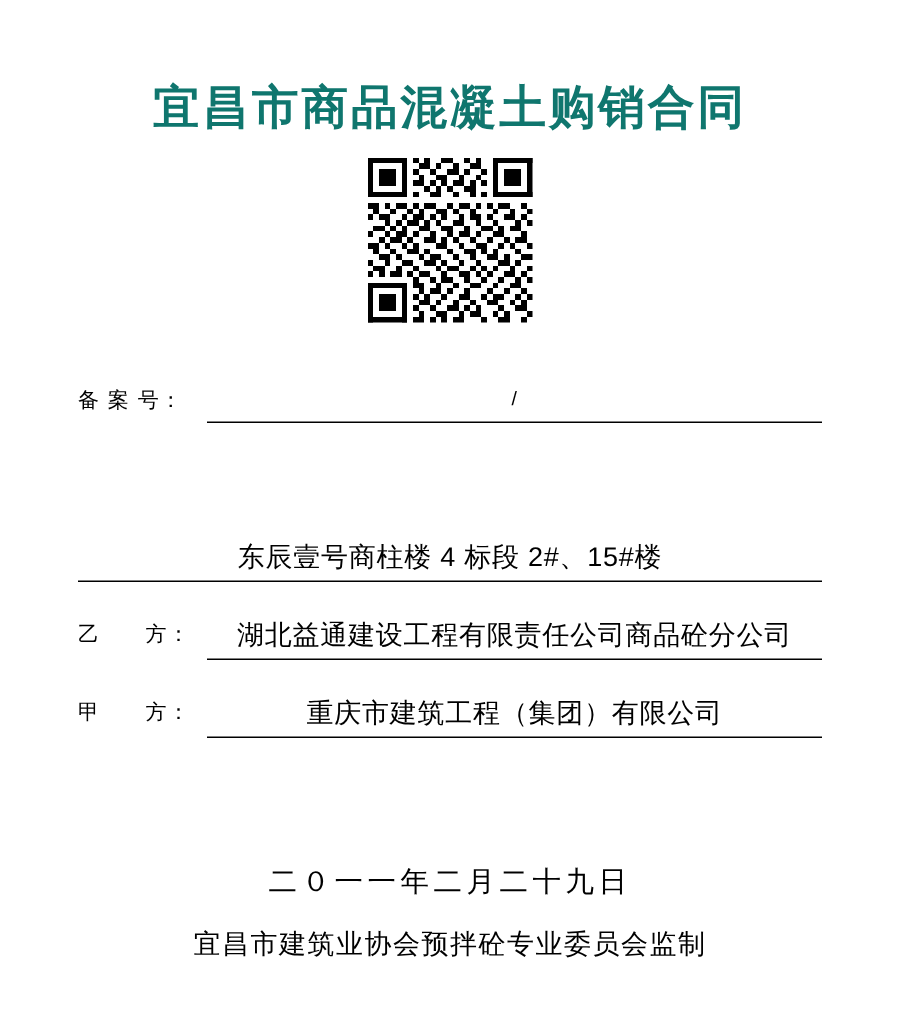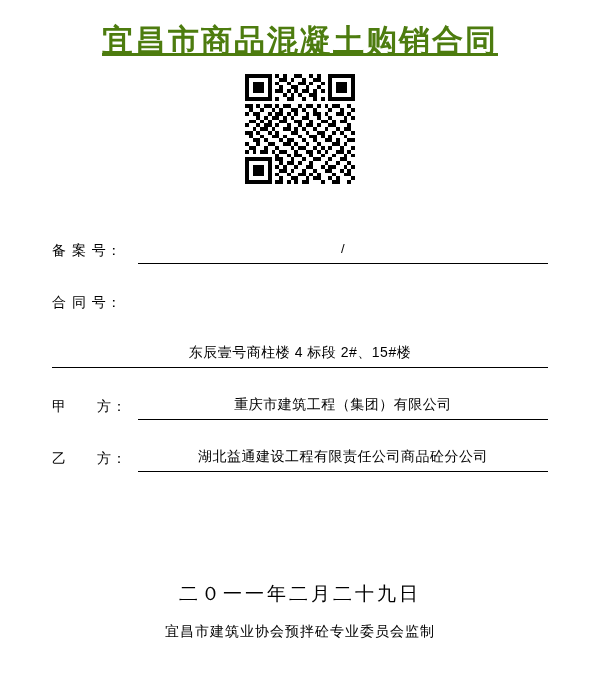--- a/index.html
+++ b/index.html
@@ -19,42 +19,41 @@
     width: 600px;
     height: 675px;
     box-sizing: border-box;
   }
   .doc-title {
     text-align: center;
     font-family: "Liberation Serif", "DejaVu Serif", serif;
     font-weight: bold;
     font-size: 31px;
     letter-spacing: 2px;
-    padding-top: 20px;
-    color: #4d7c0f;
-    text-decoration: underline;
+    padding-top: 51px;
+    color: #0f766e;
   }
   .qr-wrap {
     display: flex;
     justify-content: center;
     margin-top: 12px;
   }
   .qr {
     width: 110px;
     height: 110px;
     background: #ffffff;
     image-rendering: pixelated;
   }
   .fields {
     margin-top: 28px;
     padding: 0 52px 0 52px;
   }
   .field-row {
     display: flex;
-    align-items: flex-end;
+    align-items: center;
     height: 52px;
   }
   .field-label {
     width: 86px;
     flex: 0 0 86px;
     font-size: 14px;
     font-family: "Liberation Sans", sans-serif;
     text-align: left;
     letter-spacing: 1px;
     padding-bottom: 4px;
@@ -66,37 +65,37 @@
     text-align: center;
     padding-bottom: 4px;
     min-height: 20px;
   }
   .field-value {
     font-size: 13px;
     font-family: "Liberation Sans", sans-serif;
     letter-spacing: 0.5px;
   }
   .field-value.small {
-    font-size: 14px;
+    font-size: 18px;
   }
   .footer {
     position: absolute;
     left: 0;
     right: 0;
     bottom: 34px;
     text-align: center;
   }
   .date-line {
     font-size: 19px;
     letter-spacing: 3px;
     font-family: "Liberation Sans", sans-serif;
     margin-bottom: 16px;
   }
   .issuer-line {
-    font-size: 14px;
+    font-size: 18px;
     letter-spacing: 1px;
     font-family: Liberation Sans, sans-serif;
   }
 </style>
 </head>
 <body>
 
 <div class="page">
 
   <div class="doc-title">宜昌市商品混凝土购销合同</div>
@@ -346,43 +345,42 @@
   <div class="fields">
 
     <div class="field-row">
       <div class="field-label">备 案 号：</div>
       <div class="field-value-wrap">
         <span class="field-value">/</span>
       </div>
     </div>
 
     <div class="field-row">
-      <div class="field-label">合 同 号：</div>
     </div>
 
     <div class="field-row">
       <div class="field-value-wrap">
         <span class="field-value small">东辰壹号商柱楼 4 标段 2#、15#楼</span>
+      </div>
+    </div>
+
+    <div class="field-row">
+      <div class="field-label">乙　　方：</div>
+      <div class="field-value-wrap">
+        <span class="field-value small">湖北益通建设工程有限责任公司商品砼分公司</span>
       </div>
     </div>
 
     <div class="field-row">
       <div class="field-label">甲　　方：</div>
       <div class="field-value-wrap">
         <span class="field-value small">重庆市建筑工程（集团）有限公司</span>
       </div>
     </div>
 
-    <div class="field-row">
-      <div class="field-label">乙　　方：</div>
-      <div class="field-value-wrap">
-        <span class="field-value small">湖北益通建设工程有限责任公司商品砼分公司</span>
-      </div>
-    </div>
-
   </div>
 
   <div class="footer">
     <div class="date-line">二０一一年二月二十九日</div>
     <div class="issuer-line">宜昌市建筑业协会预拌砼专业委员会监制</div>
   </div>
 
 </div>
 
 </body></html>

